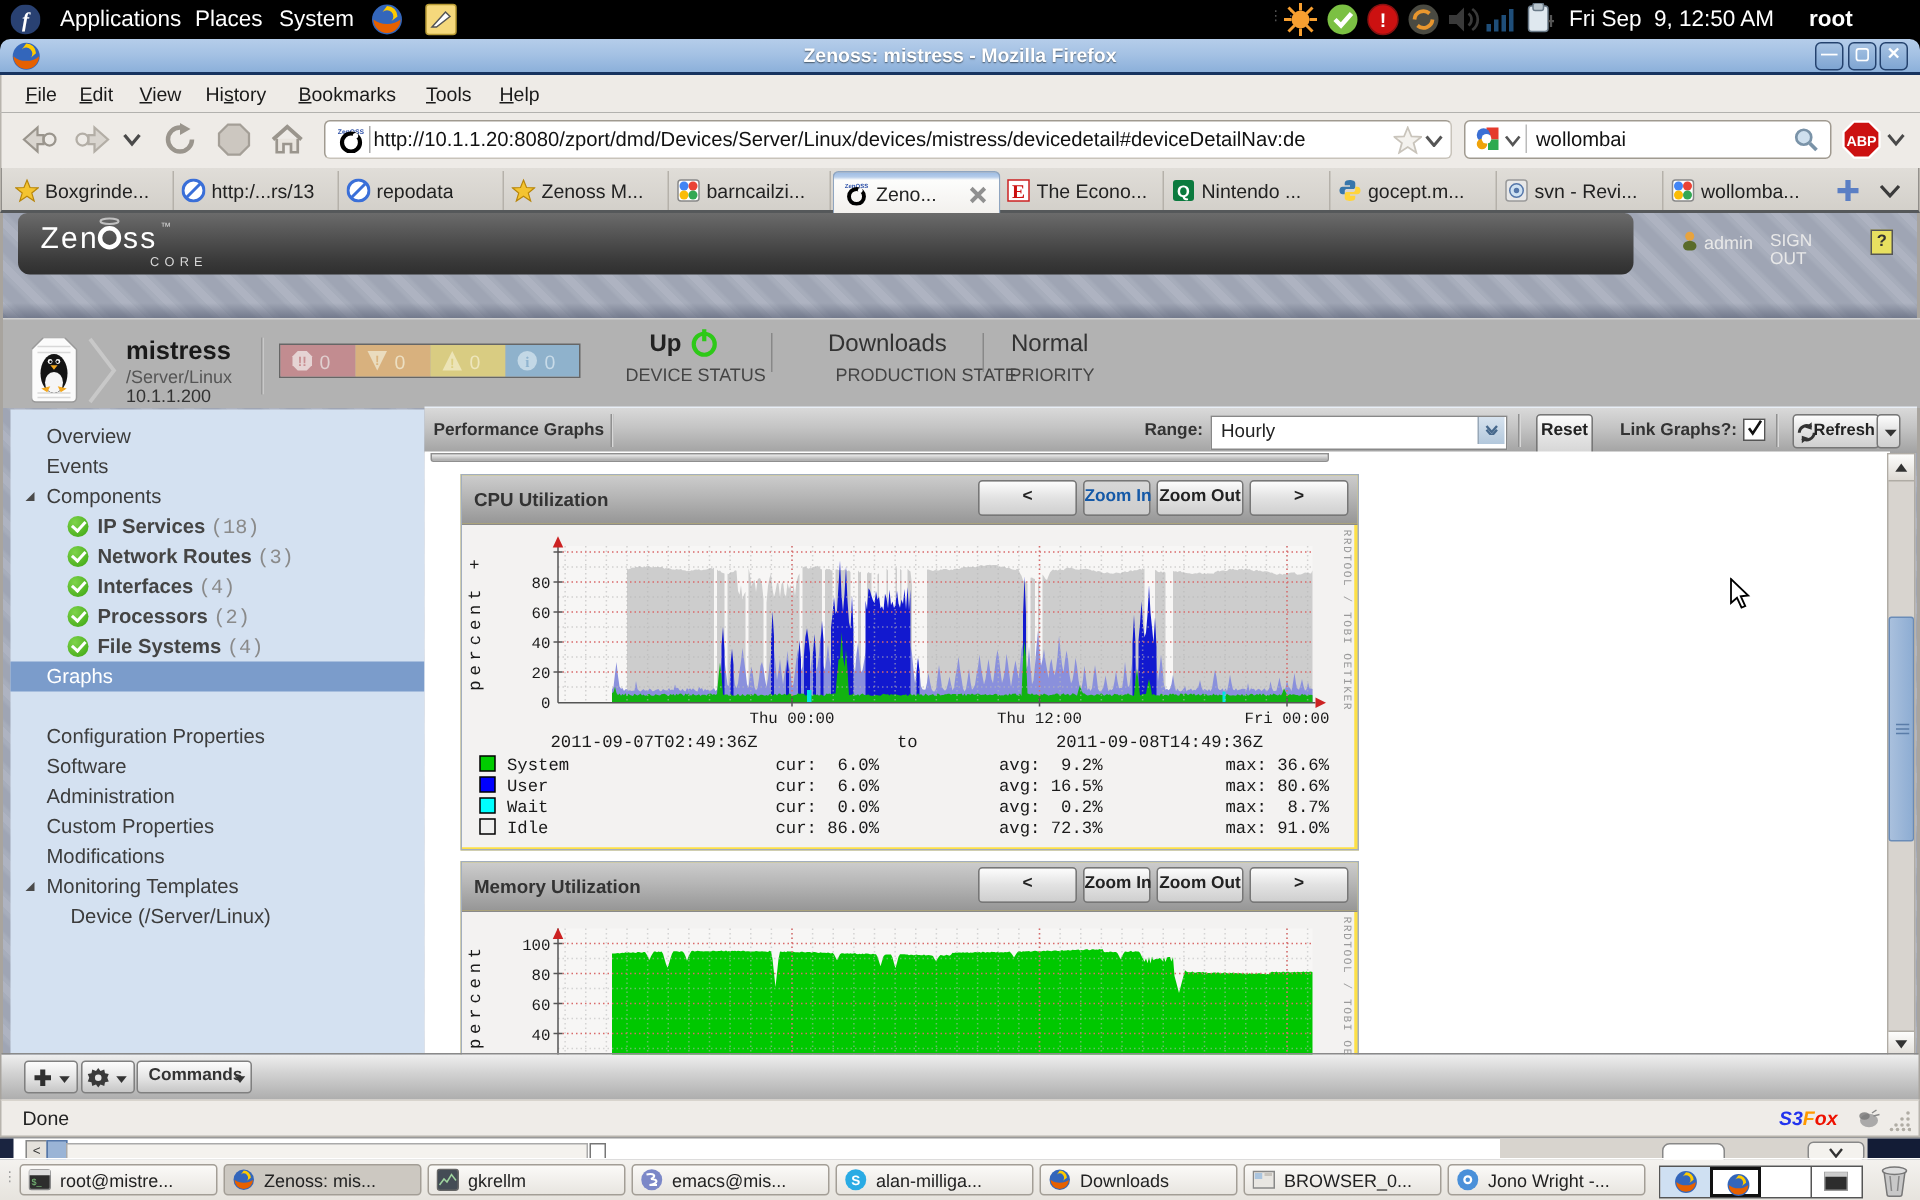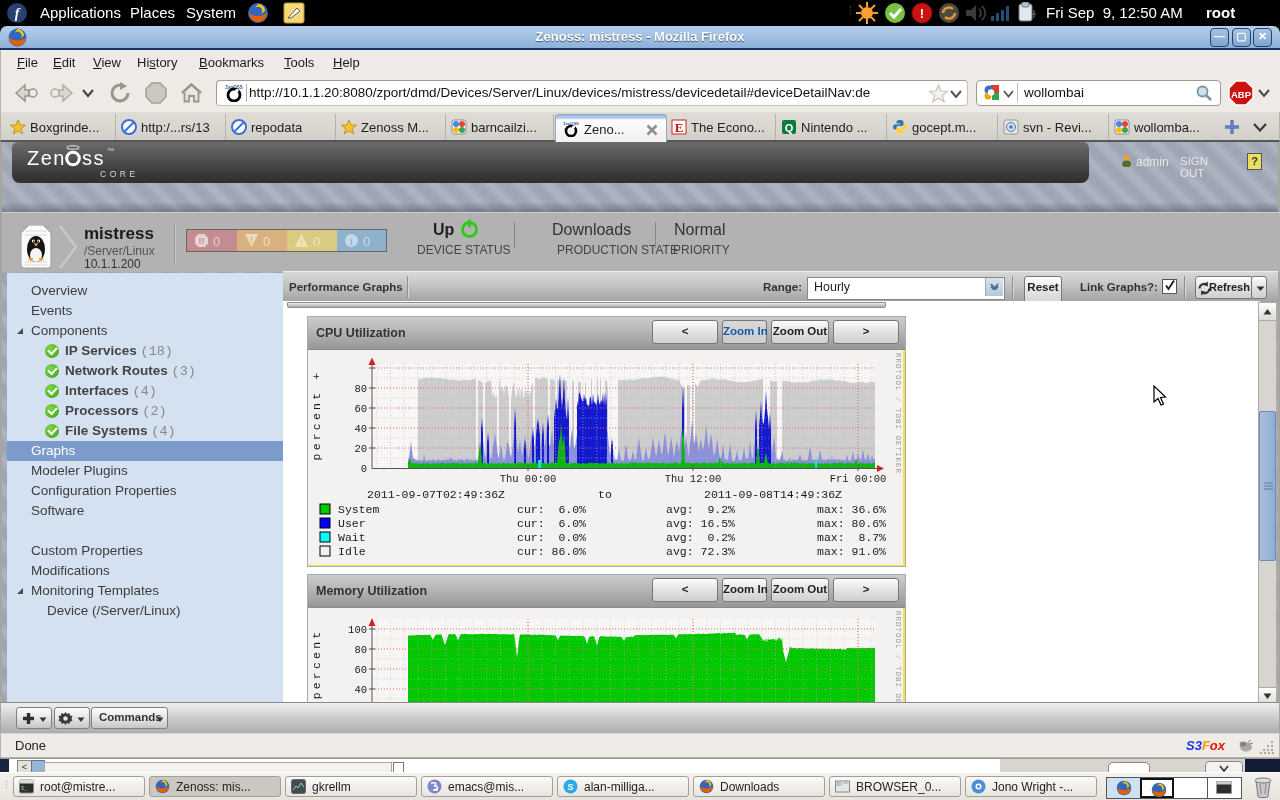--- a/index.html
+++ b/index.html
@@ -419,28 +419,28 @@
         <span class="gcheck"></span>
         <span class="cname">Processors <span class="ccount">(2)</span></span>
       </div>
   <div class="srow" style="top:148px">
         <span class="gcheck"></span>
         <span class="cname">File Systems <span class="ccount">(4)</span></span>
       </div>
   <div class="srow" style="top:168px;background:#7b9ccb;color:#fff">
         <span class="t1">Graphs</span>
       </div>
-  <div class="srow" style="top:188px">
-        <span class="t1">Modeler Plugins</span>
-      </div>
   <div class="srow" style="top:208px">
         <span class="t1">Configuration Properties</span>
       </div>
   <div class="srow" style="top:228px">
         <span class="t1">Software</span>
+      </div>
+  <div class="srow" style="top:248px">
+        <span class="t1">Administration</span>
       </div>
   <div class="srow" style="top:268px">
         <span class="t1">Custom Properties</span>
       </div>
   <div class="srow" style="top:288px">
         <span class="t1">Modifications</span>
       </div>
   <div class="srow" style="top:308px">
         <span class="exp"></span>
         <span class="t1">Monitoring Templates</span>

